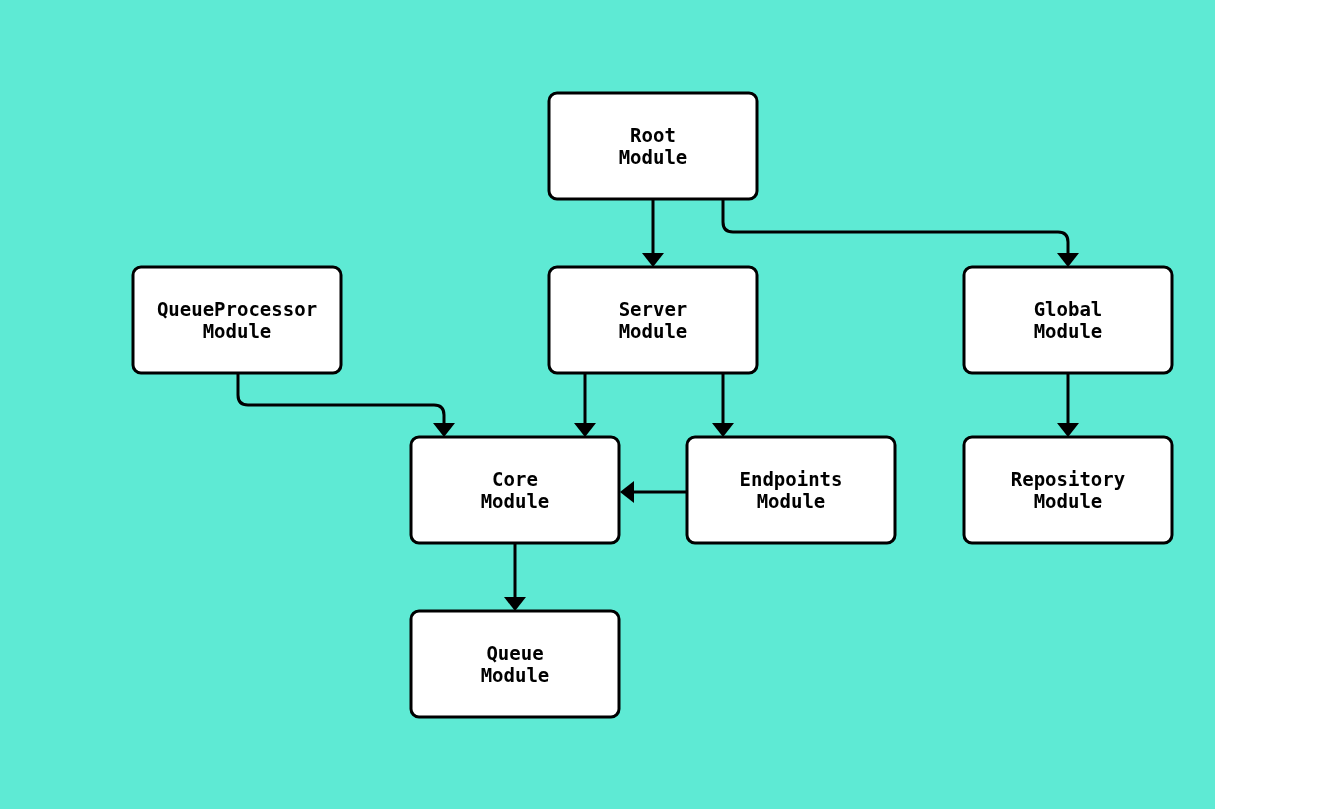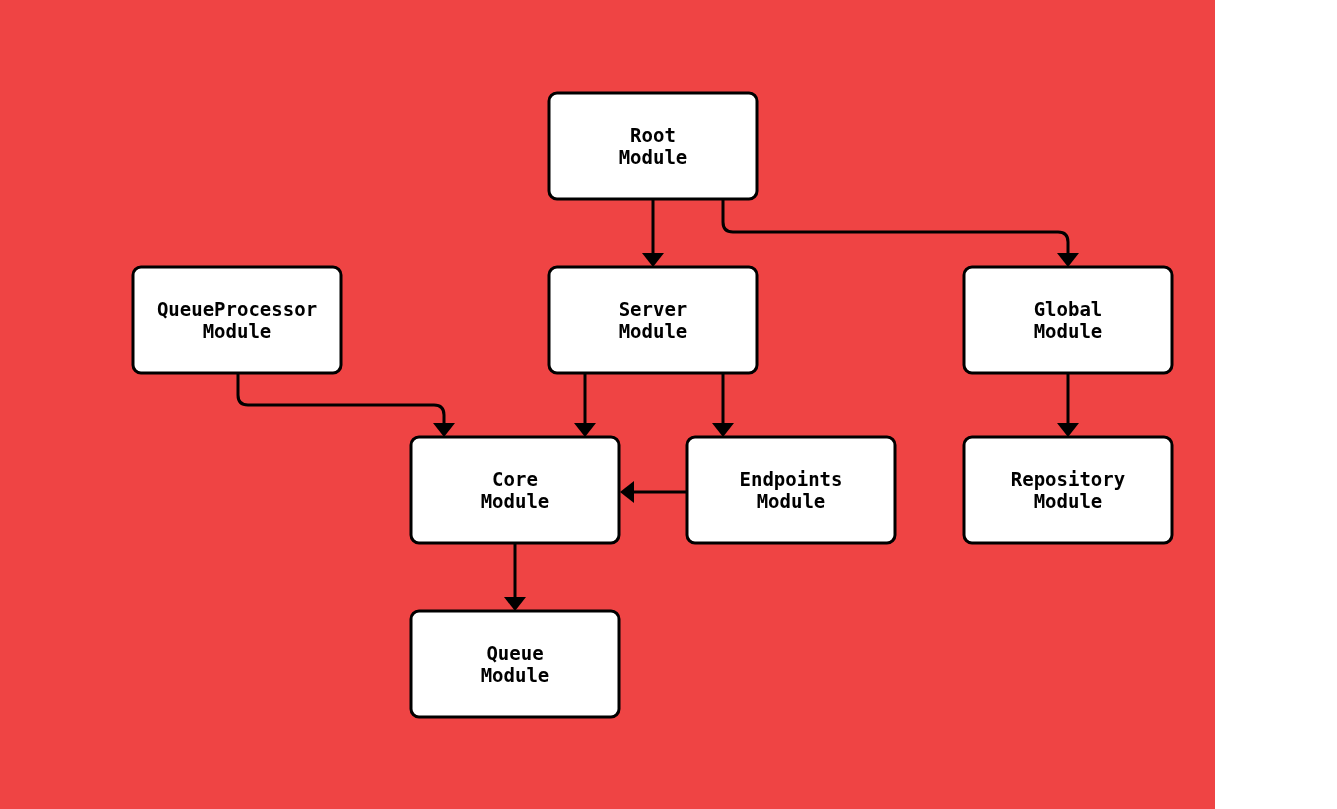--- a/index.html
+++ b/index.html
@@ -4,21 +4,21 @@
 <style>
   html, body {
     margin: 0;
     padding: 0;
     background: #ffffff;
   }
   #stage {
     position: relative;
     width: 1215px;
     height: 809px;
-    background: #ef4444;
+    background: #5eead4;
     overflow: hidden;
   }
   svg {
     display: block;
     width: 1337px;
     height: 809px;
   }
   .node-box {
     fill: #ffffff;
     stroke: #000000;

